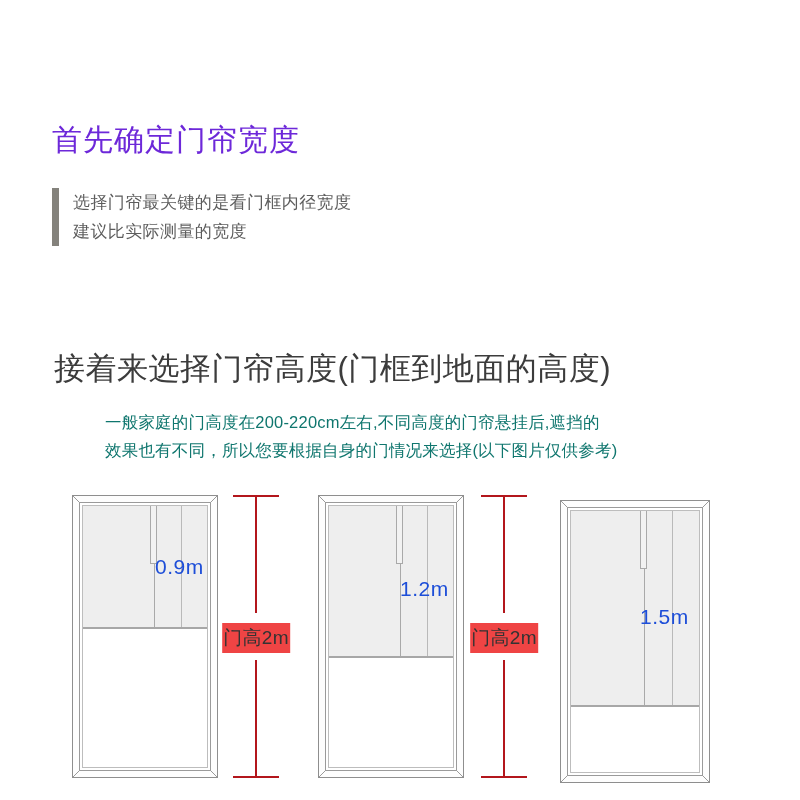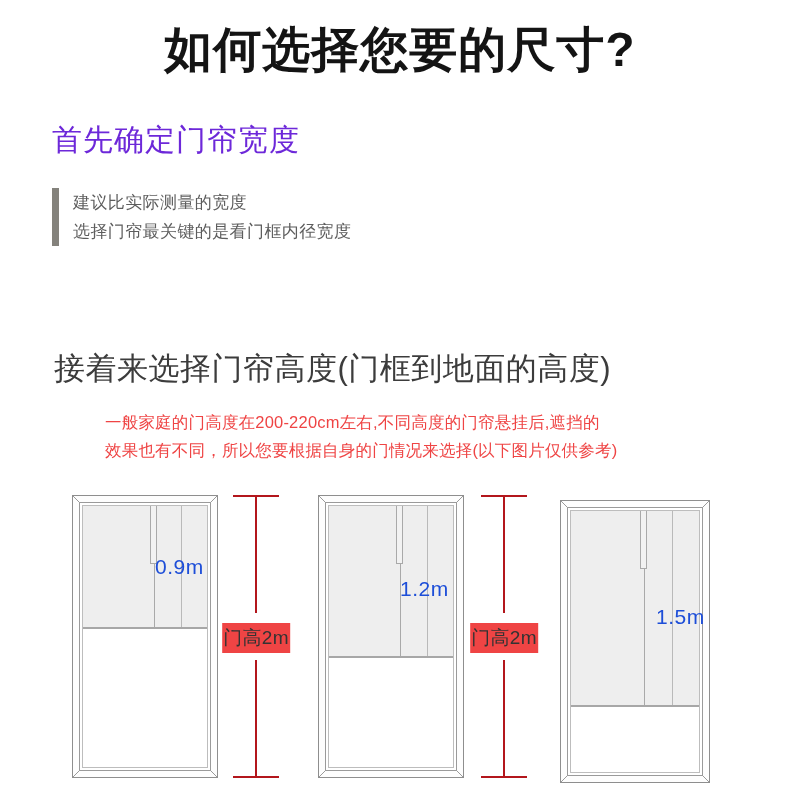--- a/index.html
+++ b/index.html
@@ -90,21 +90,21 @@
 
   
   .para {
     position: absolute;
     left: 105px;
     top: 408px;
     width: 660px;
   }
   .para-line {
     font-size: 16.5px;
-    color: #ef4444;
+    color: #0f766e;
     line-height: 28px;
     letter-spacing: 0.2px;
     white-space: nowrap;
   }
 
   
   .diagram {
     position: absolute;
     left: 0;
     top: 0;
@@ -227,29 +227,28 @@
     background: #ef4444;
     padding: 2px 1px;
     letter-spacing: 0.3px;
   }
 </style>
 </head>
 <body>
 
 <div class="page">
 
-  <div class="main-title">如何选择您要的尺寸?</div>
 
   <div class="section-head-1">首先确定门帘宽度</div>
 
   <div class="note-block">
     <div class="note-bar"></div>
     <div class="note-lines">
+      <div class="note-line">选择门帘最关键的是看门框内径宽度</div>
       <div class="note-line">建议比实际测量的宽度</div>
-      <div class="note-line">选择门帘最关键的是看门框内径宽度</div>
     </div>
   </div>
 
   <div class="section-head-2">接着来选择门帘高度(门框到地面的高度)</div>
 
   <div class="para">
     <div class="para-line">一般家庭的门高度在200-220cm左右,不同高度的门帘悬挂后,遮挡的</div>
     <div class="para-line">效果也有不同，所以您要根据自身的门情况来选择(以下图片仅供参考)</div>
   </div>
 
@@ -321,16 +320,16 @@
       </svg>
       <div class="door-frame-inner"></div>
       <div class="door-frame-inner2"></div>
 
       <div class="curtain" style="height:196px;">
         <div class="curtain-line" style="left:57%;"></div>
         <div class="curtain-line soft" style="left:79%;"></div>
         <div class="curtain-tab" style="left:54%;"></div>
       </div>
     </div>
-    <div class="curtain-label" style="position:absolute; left:656px; top:605px;">1.5m</div>
+    <div class="curtain-label" style="position:absolute; left:640px; top:605px;">1.5m</div>
 
   </div>
 </div>
 
 </body></html>

